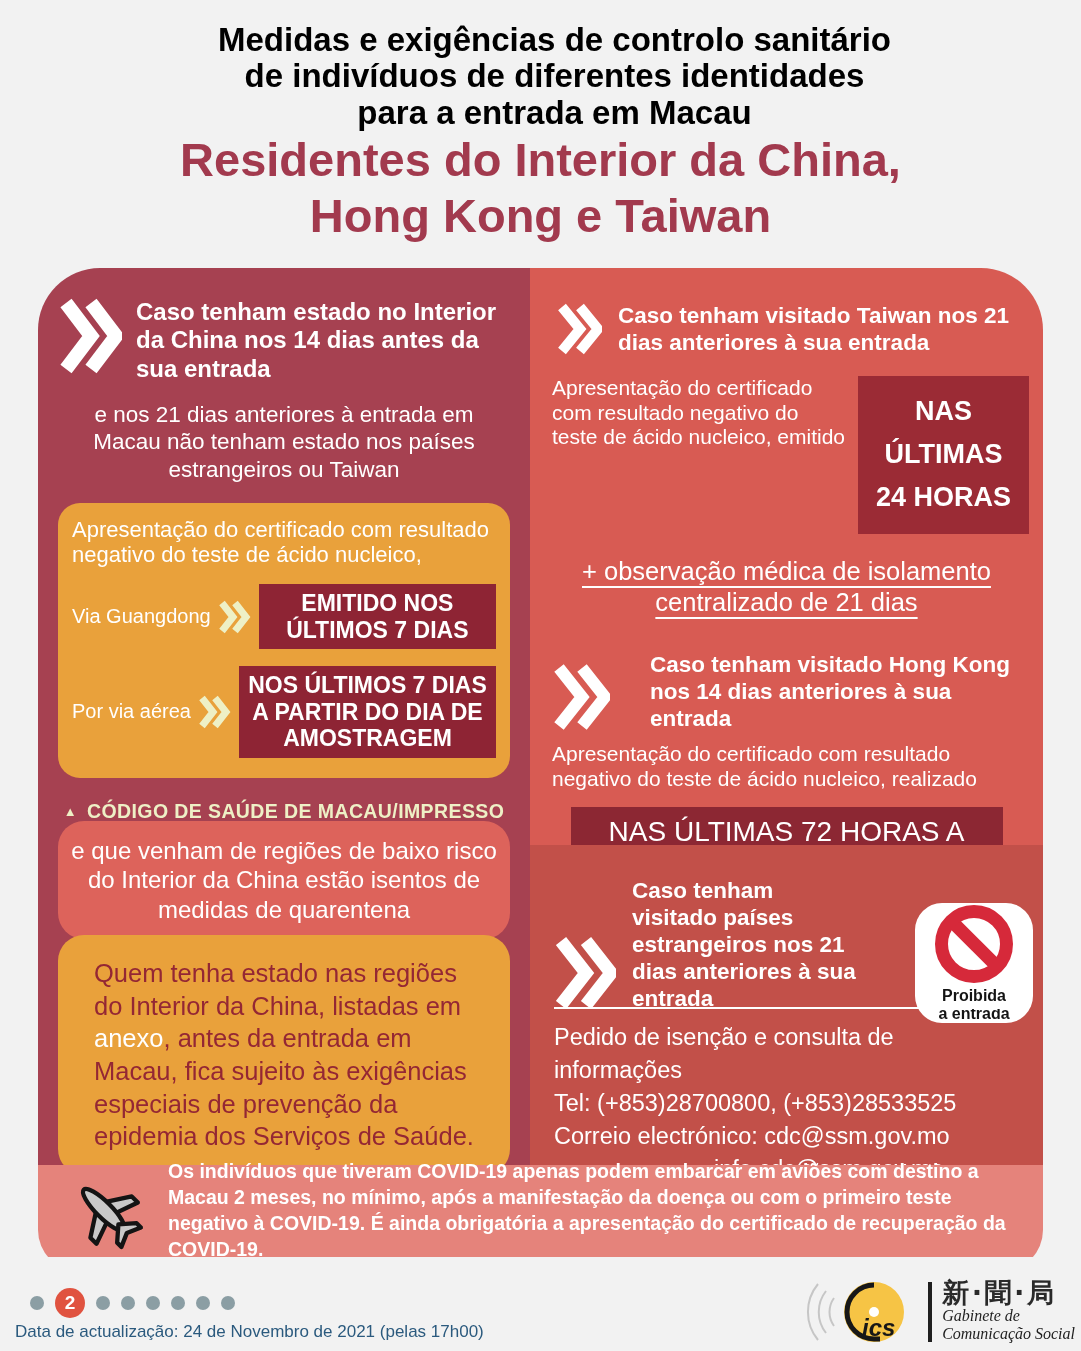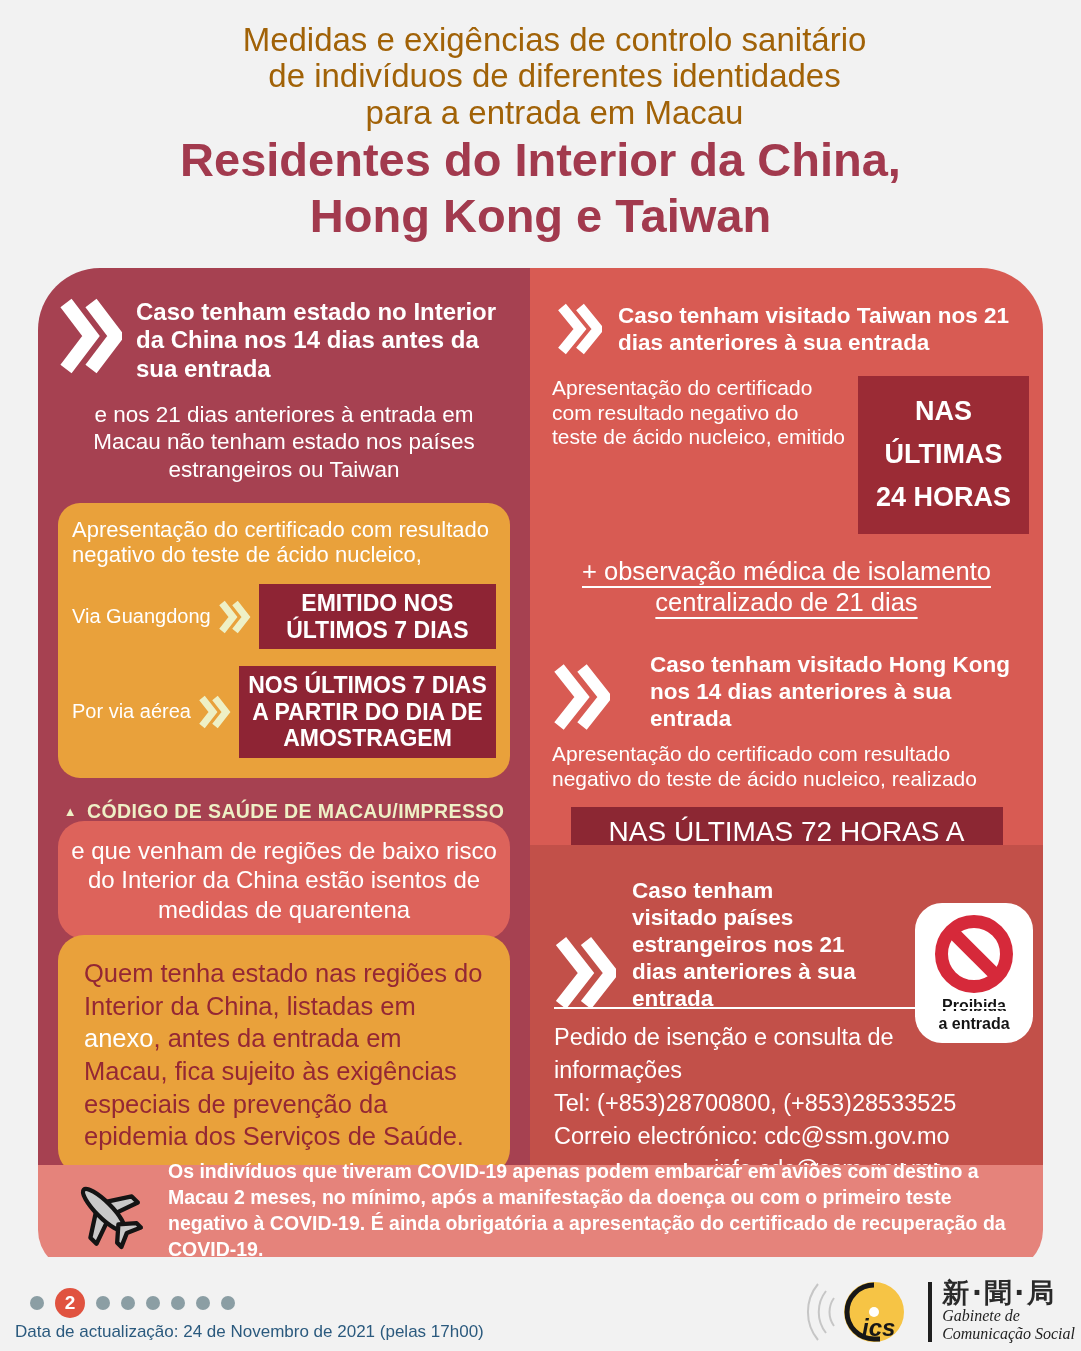--- a/index.html
+++ b/index.html
@@ -1,20 +1,20 @@
 <!DOCTYPE html>
 <html><head>
 <meta charset="utf-8">
 <style>
   html,body{margin:0;padding:0;background:#e8e8e8;}
   .page{position:relative;width:1081px;height:1351px;background:#f2f2f2;overflow:hidden;
         font-family:"Liberation Sans","DejaVu Sans",sans-serif;margin:0 auto;}
   
   .header{position:absolute;top:22px;left:0;width:100%;text-align:center;}
-  .header .sub{color:#a16207;font-weight:normal;font-size:33px;line-height:1.1;margin-left:28px;}
+  .header .sub{color:#000000;font-weight:bold;font-size:33px;line-height:1.1;margin-left:28px;}
   .header .ttl{color:#a23a4e;font-weight:bold;font-size:47px;line-height:1.15;margin-top:2px;}
   
   .card{position:absolute;left:38px;top:268px;width:1005px;height:1004px;
         border-radius:62px 62px 42px 42px;overflow:hidden;}
   .col-left{position:absolute;left:0;top:0;width:492px;height:897px;background:#a64151;color:#fff;}
   .col-right{position:absolute;left:492px;top:0;width:513px;height:577px;background:#d85b53;color:#fff;}
   .col-right-bottom{position:absolute;left:492px;top:577px;width:513px;height:320px;background:#c25049;color:#fff;}
   .notice{position:absolute;left:0;top:897px;width:100%;height:92px;background:#e5837b;color:#fff;
           display:flex;align-items:center;gap:20px;padding:0 30px 0 24px;box-sizing:border-box;}
   
@@ -27,39 +27,39 @@
   .orange-box p{margin:0;font-size:22px;line-height:1.14;color:#fff;}
   .o-row{display:flex;align-items:center;gap:8px;margin-top:17px;}
   .o-label{font-size:20px;flex:none;}
   .o-val{background:#8e2434;color:#fff;font-weight:bold;font-size:23px;line-height:1.15;
          padding:6px 8px;text-align:center;flex:1;}
   .code-note{margin-top:22px;text-align:center;color:#eef0c6;font-weight:bold;font-size:19.5px;letter-spacing:.4px;}
   .code-note .tri{font-size:13px;vertical-align:2px;margin-right:10px;}
   .exempt-box{position:absolute;left:20px;right:20px;top:553px;background:#dd635b;border-radius:26px;
               padding:15px 10px;text-align:center;font-size:24px;line-height:1.22;}
   .annex-box{position:absolute;left:20px;right:20px;top:667px;background:#e9a13b;border-radius:26px;
-             padding:22px 26px;color:#942734;font-size:25.5px;line-height:1.28;}
+             padding:22px 36px;color:#942734;font-size:25.5px;line-height:1.28;}
   .annex-box .hl{color:#fff;}
   
   .r-head{display:flex;gap:16px;align-items:flex-end;}
   .r-head .txt{font-weight:bold;font-size:22.5px;line-height:1.2;padding-top:2px;}
   .tw-head{margin:32px 14px 0 28px;}
   .tw-body{display:flex;margin:20px 14px 0 22px;gap:10px;}
   .tw-body p{margin:0;width:296px;font-size:21px;line-height:1.17;flex:none;}
   .badge-24{flex:1;background:#9b2b35;font-weight:bold;font-size:27px;line-height:1.6;
             text-align:center;padding:14px 4px;align-self:flex-start;}
   .note{margin:22px 10px 0;text-align:center;font-size:25.5px;line-height:1.25;
         text-decoration:underline;text-decoration-thickness:2px;text-underline-offset:6px;}
   .hk-head{margin:30px 14px 0 24px;gap:40px;}
   .hk-body{margin:10px 16px 0 22px;font-size:21px;line-height:1.17;}
   .badge-72{margin:16px auto 0;width:428px;background:#8c2733;font-size:28px;line-height:1.18;
             text-align:center;padding:8px 2px;}
   
   .fg-head{position:absolute;left:26px;top:30px;width:300px;}
-  .no-entry{position:absolute;right:10px;top:58px;width:118px;height:140px;background:#fff;border-radius:27px;
+  .no-entry{position:absolute;right:10px;top:58px;width:118px;height:120px;background:#fff;border-radius:27px;
             display:flex;flex-direction:column;align-items:center;justify-content:center;}
   .ring-wrap{position:relative;width:80px;height:80px;}
   .ring{position:absolute;left:1px;top:1px;width:52px;height:52px;border:13px solid #d6293a;border-radius:50%;}
   .bar{position:absolute;left:4px;top:33px;width:72px;height:13px;background:#d6293a;transform:rotate(45deg);}
   .no-entry .cap{font-weight:bold;font-size:16px;line-height:1.12;color:#141414;text-align:center;margin-top:3px;}
   .divider{position:absolute;left:24px;right:30px;top:162px;height:2px;background:#fff;}
   .contact{position:absolute;left:24px;right:16px;top:176px;font-size:23.5px;line-height:1.4;}
   .contact .indent{padding-left:160px;}
   
   .notice p{margin:0;font-weight:bold;font-size:19.5px;line-height:1.33;}

